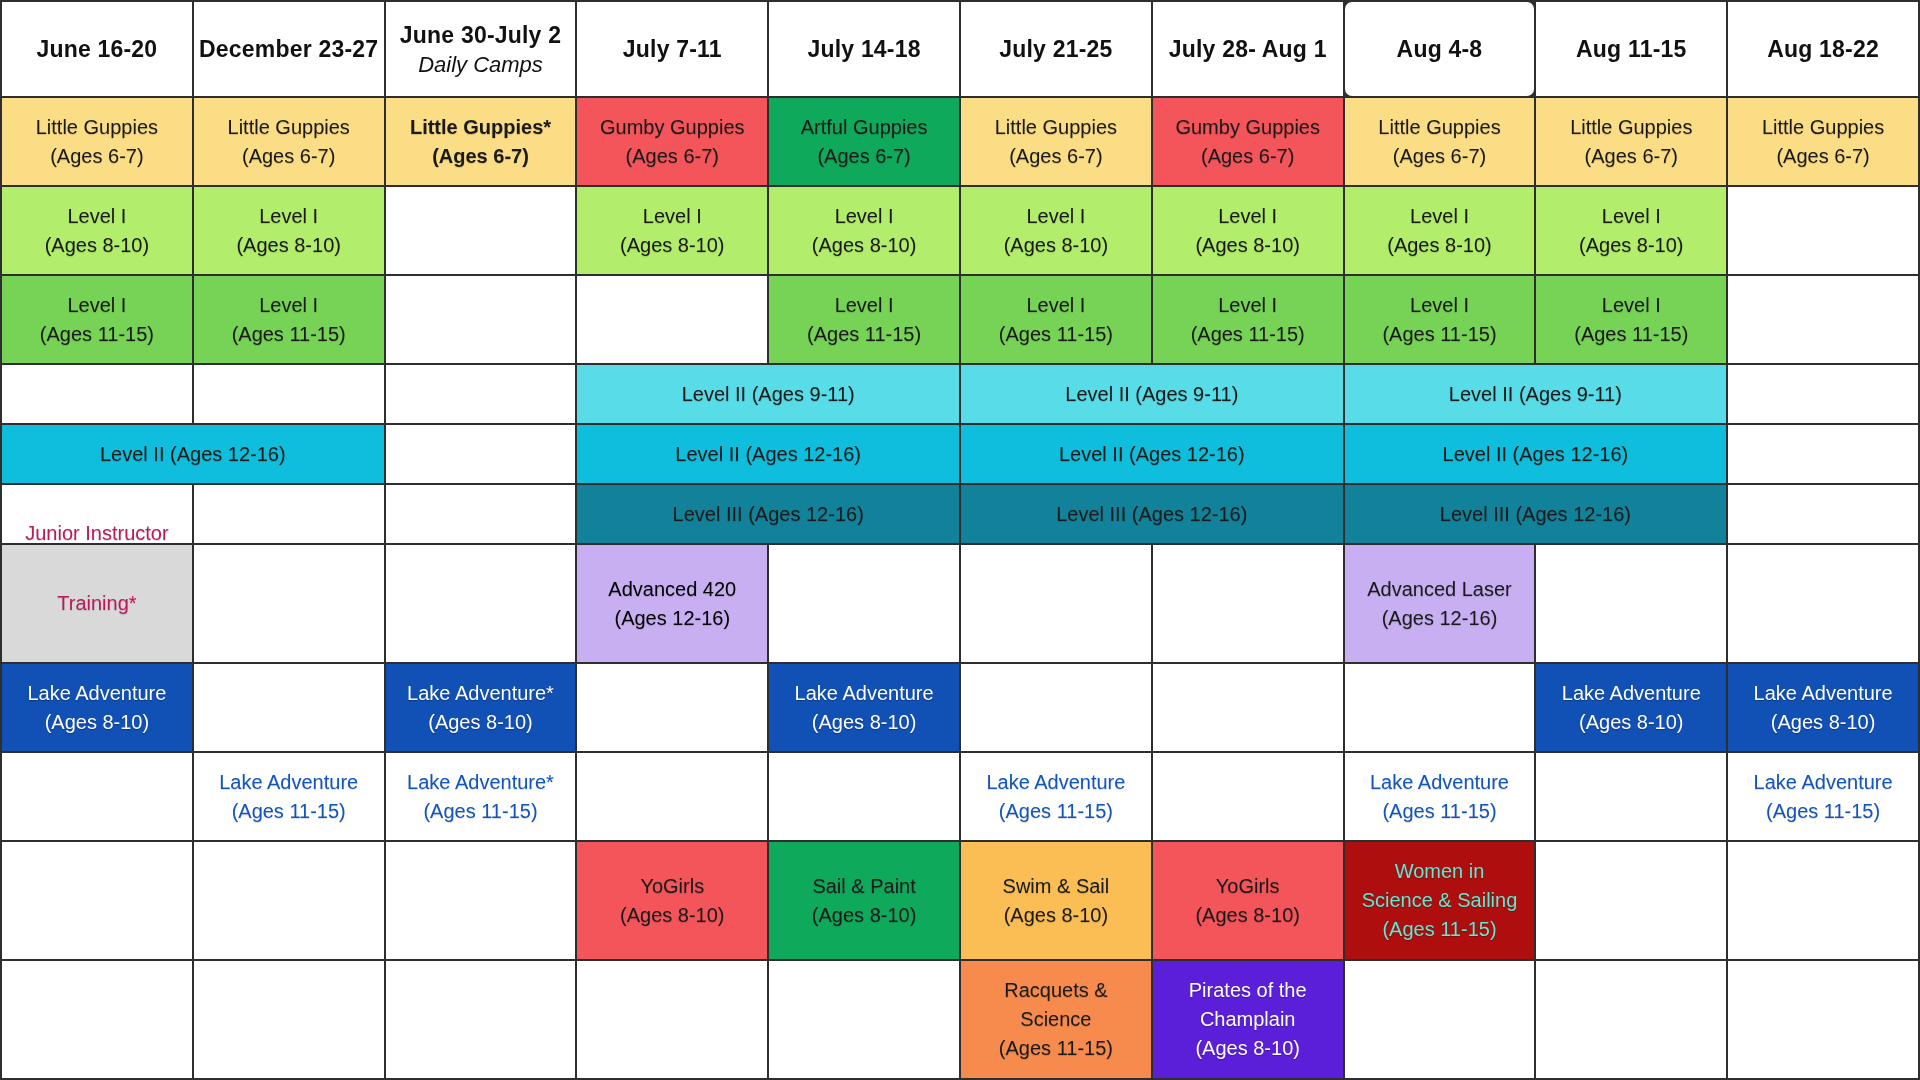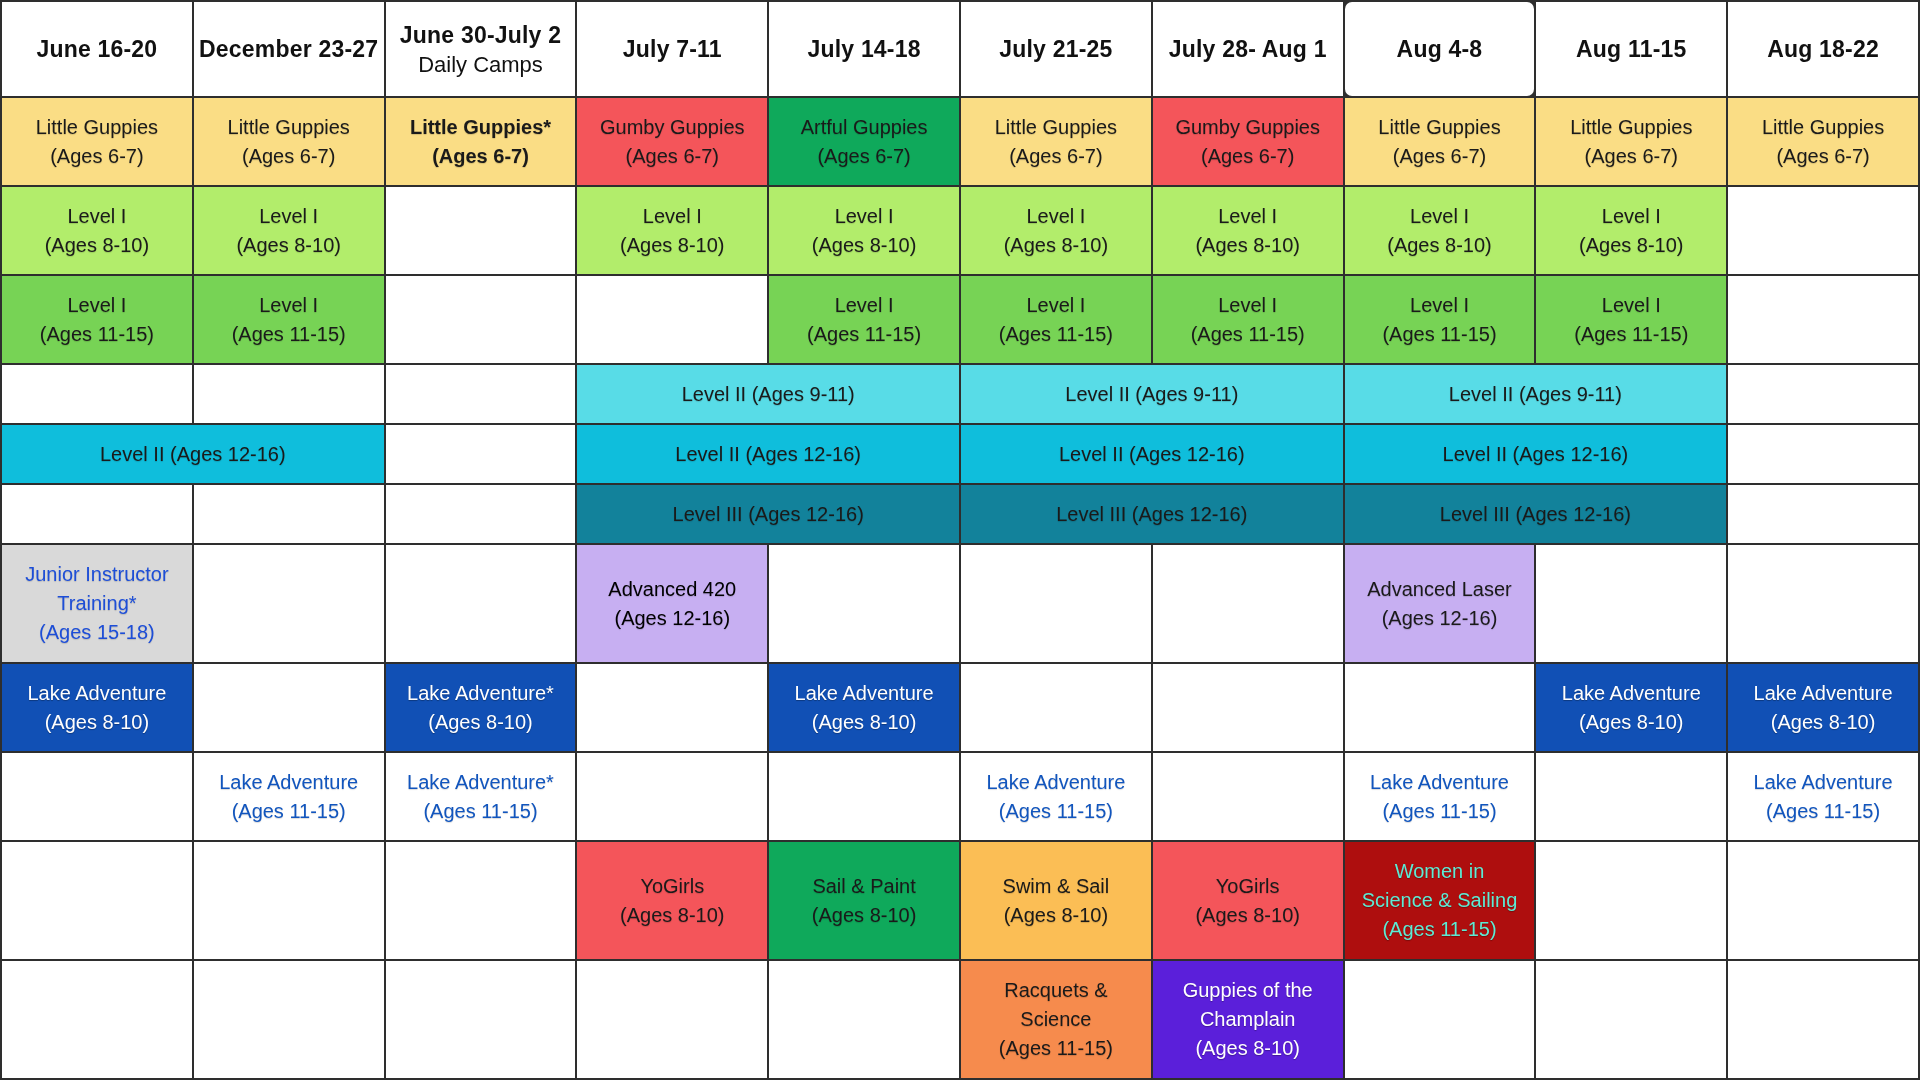--- a/index.html
+++ b/index.html
@@ -15,21 +15,21 @@
     gap:2px;
     background:#2e2e2e;           
     border:2px solid #2e2e2e;
   }
   .hcell{
     background:#ffffff;
     display:flex;flex-direction:column;align-items:center;justify-content:center;
     text-align:center;color:#111111;
   }
   .hlabel{font-size:23px;font-weight:bold;line-height:30px;letter-spacing:.2px;}
-  .hsub{font-size:22px;line-height:29px;}
+  .hsub{font-size:22px;font-style:italic;line-height:29px;}
   .cell{
     background:#ffffff;
     display:flex;flex-direction:column;align-items:center;justify-content:center;
     text-align:center;
     font-size:20px;line-height:29px;color:#1a1a1a;
     text-shadow:0 1px 1px rgba(0,0,0,0.15);
   }
   .cell.empty{text-shadow:none;}
   .line{white-space:nowrap;}
 </style>
@@ -207,21 +207,21 @@
       <div class="cell" style="grid-area: 7 / 4 / auto / span 2; background: rgb(18, 130, 155); color: rgb(26, 26, 26);">
         <div class="line">Level III (Ages 12-16)</div>
       </div>
       <div class="cell" style="grid-area: 7 / 6 / auto / span 2; background: rgb(18, 130, 155); color: rgb(26, 26, 26);">
         <div class="line">Level III (Ages 12-16)</div>
       </div>
       <div class="cell" style="grid-area: 7 / 8 / auto / span 2; background: rgb(18, 130, 155); color: rgb(26, 26, 26);">
         <div class="line">Level III (Ages 12-16)</div>
       </div>
       <div class="cell empty" style="grid-area: 7 / 10;"></div>
-      <div class="cell" style="grid-area: 8 / 1 / auto / span 1; background: rgb(217, 217, 217); color: #1d4ed8;">
+      <div class="cell" style="grid-area: 8 / 1 / auto / span 1; background: rgb(217, 217, 217); color: #be185d; gap: 41px;">
         <div class="line">Junior Instructor</div>
         <div class="line">Training*</div>
         <div class="line">(Ages 15-18)</div>
       </div>
       <div class="cell empty" style="grid-area: 8 / 2;"></div>
       <div class="cell empty" style="grid-area: 8 / 3;"></div>
       <div class="cell" style="grid-area: 8 / 4 / auto / span 1; background: rgb(199, 175, 242); color: #000000;">
         <div class="line">Advanced 420</div>
         <div class="line">(Ages 12-16)</div>
       </div>
@@ -314,21 +314,21 @@
       <div class="cell empty" style="grid-area: 12 / 2;"></div>
       <div class="cell empty" style="grid-area: 12 / 3;"></div>
       <div class="cell empty" style="grid-area: 12 / 4;"></div>
       <div class="cell empty" style="grid-area: 12 / 5;"></div>
       <div class="cell" style="grid-area: 12 / 6 / auto / span 1; background: rgb(246, 139, 77); color: rgb(26, 26, 26);">
         <div class="line">Racquets &amp;</div>
         <div class="line">Science</div>
         <div class="line">(Ages 11-15)</div>
       </div>
       <div class="cell" style="grid-area: 12 / 7 / auto / span 1; background: rgb(91, 31, 218); color: rgb(255, 255, 255); text-shadow: rgba(0, 0, 0, 0.3) 0px 1px 1px;">
-        <div class="line">Guppies of the</div>
+        <div class="line">Pirates of the</div>
         <div class="line">Champlain</div>
         <div class="line">(Ages 8-10)</div>
       </div>
       <div class="cell empty" style="grid-area: 12 / 8;"></div>
       <div class="cell empty" style="grid-area: 12 / 9;"></div>
       <div class="cell empty" style="grid-area: 12 / 10;"></div>
     </div>
 </div>
 
 </body></html>

